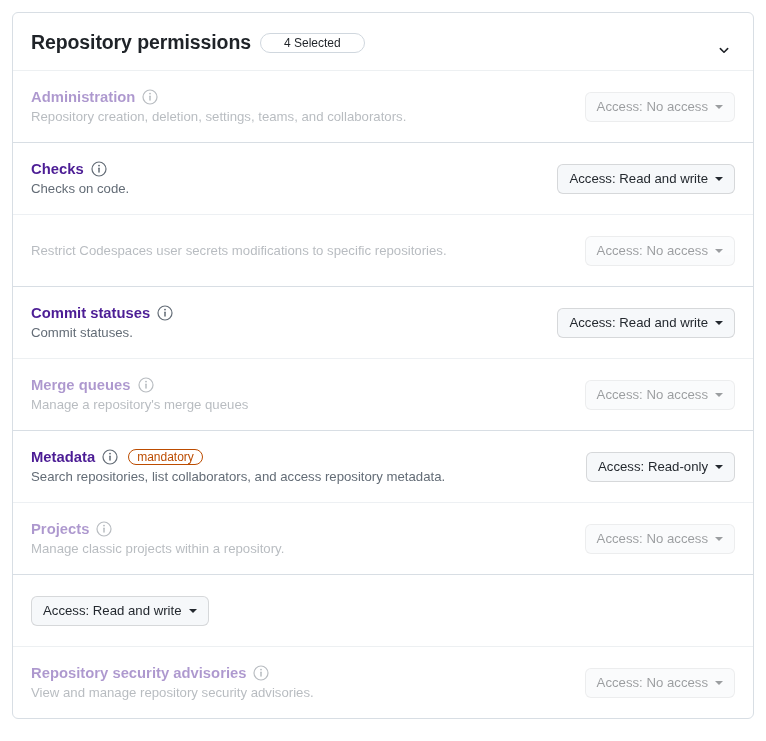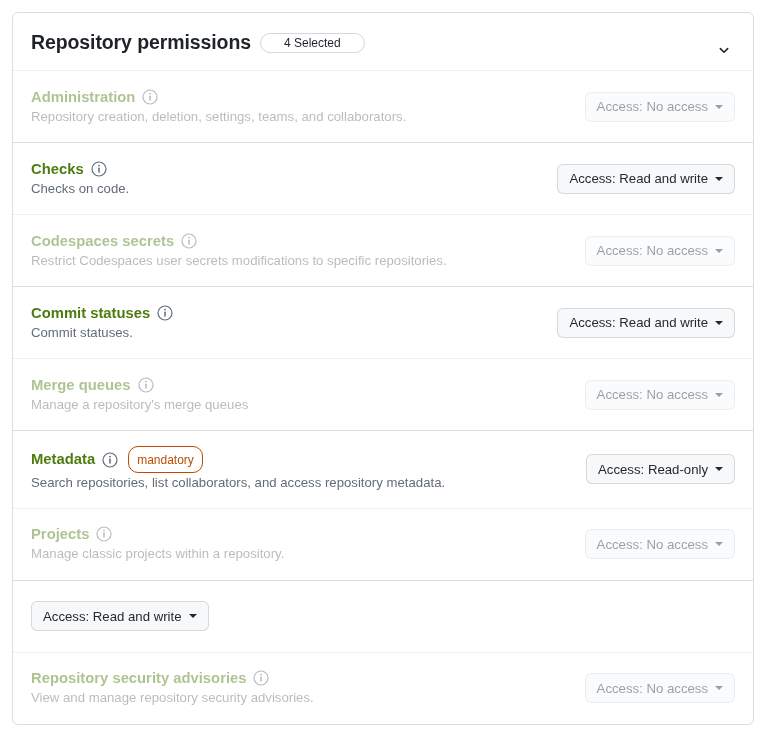--- a/index.html
+++ b/index.html
@@ -94,39 +94,39 @@
   .perm-info { min-width: 0; }
   .perm-titleline {
     display: flex;
     align-items: center;
     gap: 7px;
     flex-wrap: nowrap;
   }
   .perm-title {
     font-size: 14.8px;
     font-weight: bold;
-    color: #4d7c0f;
+    color: #4c1d95;
     line-height: 1.3;
     white-space: nowrap;
   }
   .info-icon {
     display: inline-flex;
     align-items: center;
     justify-content: center;
     width: 16px;
     height: 16px;
     flex: 0 0 16px;
     cursor: pointer;
   }
   .info-icon svg { display: block; }
 
   .mandatory-pill {
     display: inline-flex;
     align-items: center;
-    height: 27px;
+    height: 16px;
     padding: 0 8px;
     margin-left: 3px;
     border: 1px solid #bc4c00;
     border-radius: 10px;
     font-size: 12px;
     color: #bc4c00;
     background: #ffffff;
     white-space: nowrap;
   }
 
@@ -219,31 +219,20 @@
       <div class="perm-desc">Checks on code.</div>
     </div>
     <button class="access-btn">
       <span>Access: Read and write</span>
       <span class="caret"></span>
     </button>
   </div>
 
   <div class="perm-row dimmed">
     <div class="perm-info">
-      <div class="perm-titleline">
-        <span class="perm-title">Codespaces secrets</span>
-        <span class="info-icon">
-          <svg width="16" height="16" viewBox="0 0 16 16" aria-hidden="true">
-            <circle cx="8" cy="8" r="7" fill="none" stroke="#636c76" stroke-width="1.2"></circle>
-            <circle cx="8" cy="4.6" r="0.95" fill="#636c76"></circle>
-            <rect x="7.25" y="6.6" width="1.5" height="5.1" rx="0.7" fill="#636c76"></rect>
-          </svg>
-        </span>
-
-      </div>
       <div class="perm-desc">Restrict Codespaces user secrets modifications to specific repositories.</div>
     </div>
     <button class="access-btn">
       <span>Access: No access</span>
       <span class="caret"></span>
     </button>
   </div>
 
   <div class="perm-row">
     <div class="perm-info">

